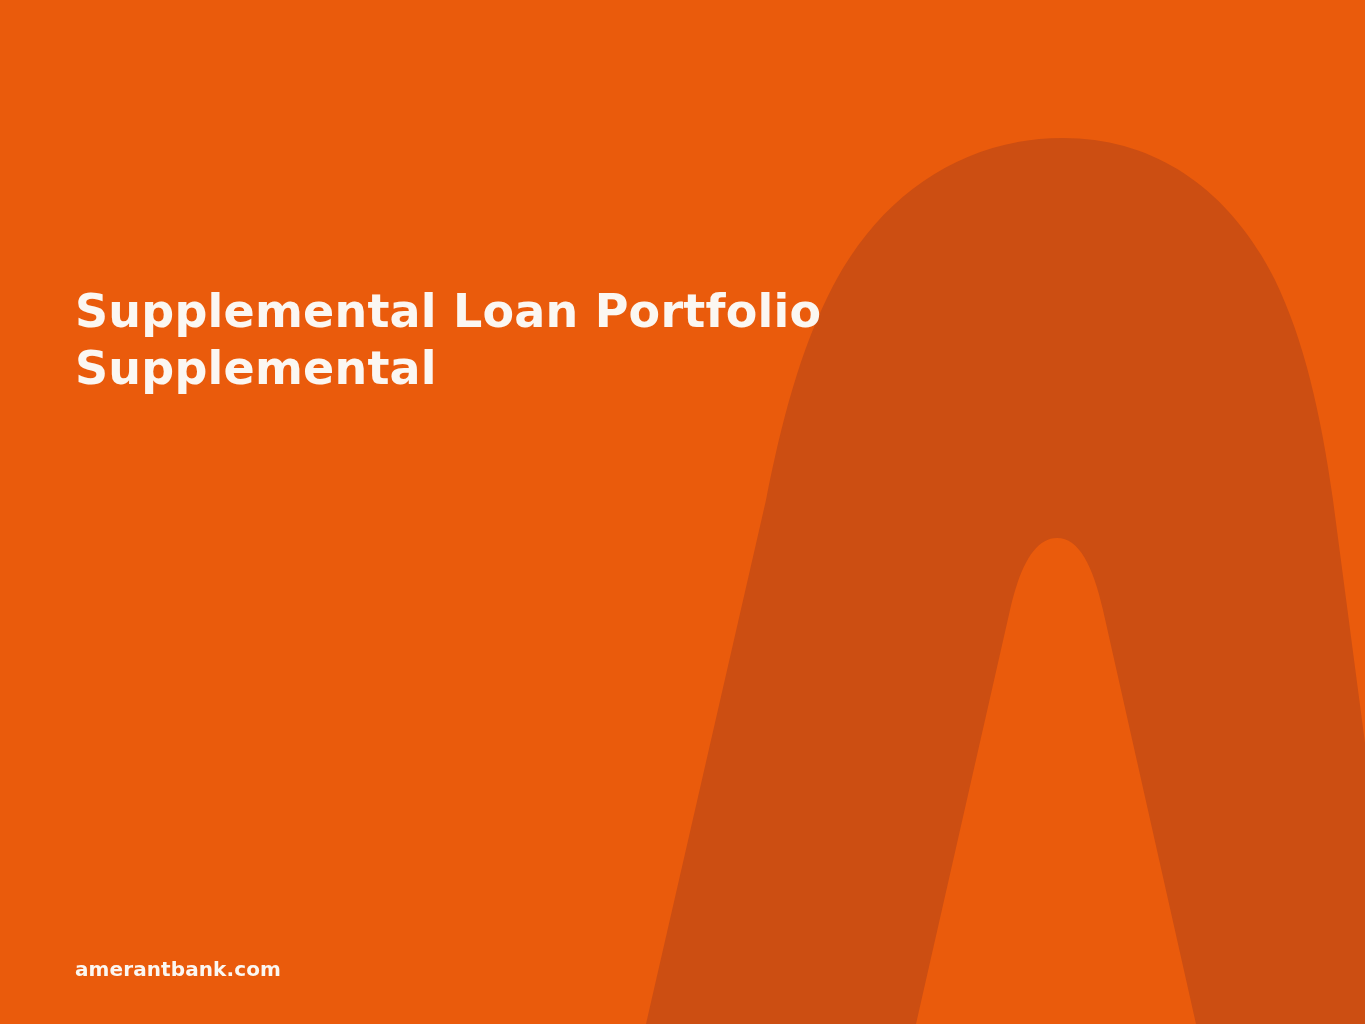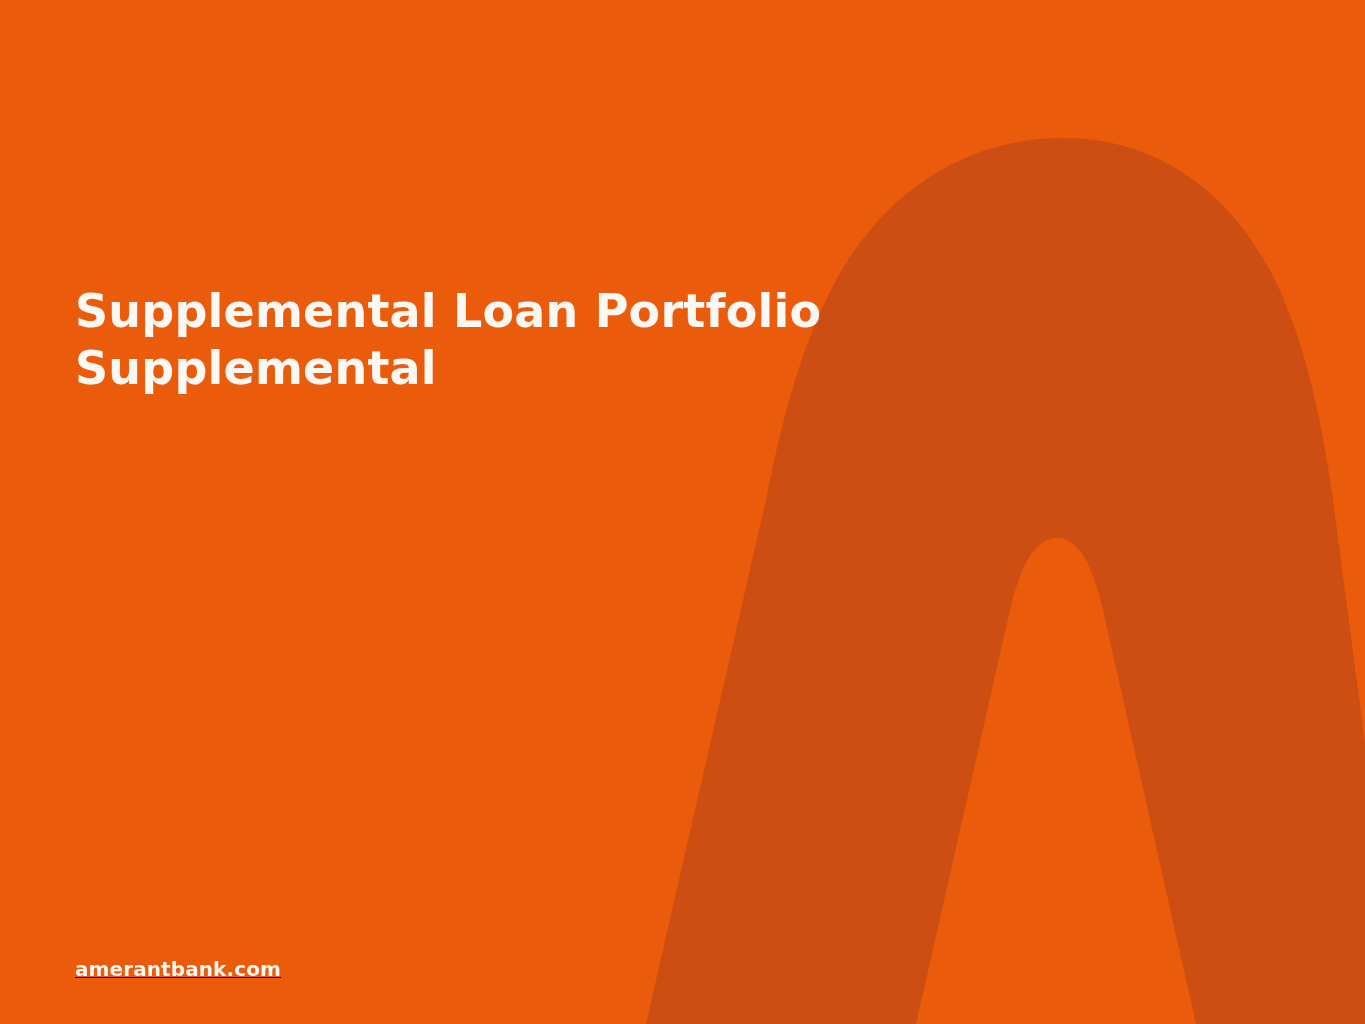--- a/index.html
+++ b/index.html
@@ -40,21 +40,20 @@
     line-height: 57px;
     letter-spacing: 0.2px;
     color: #FBF7F2;
     white-space: nowrap;
   }
   #site-footer {
     position: absolute;
     left: 75px;
     top: 957px;
     z-index: 5;
-    text-decoration: underline;
   }
   #site-footer .footer-text {
     font-size: 20px;
     font-weight: bold;
     letter-spacing: 0.1px;
     color: #FBF7F2;
     white-space: nowrap;
   }
 </style>
 </head>

